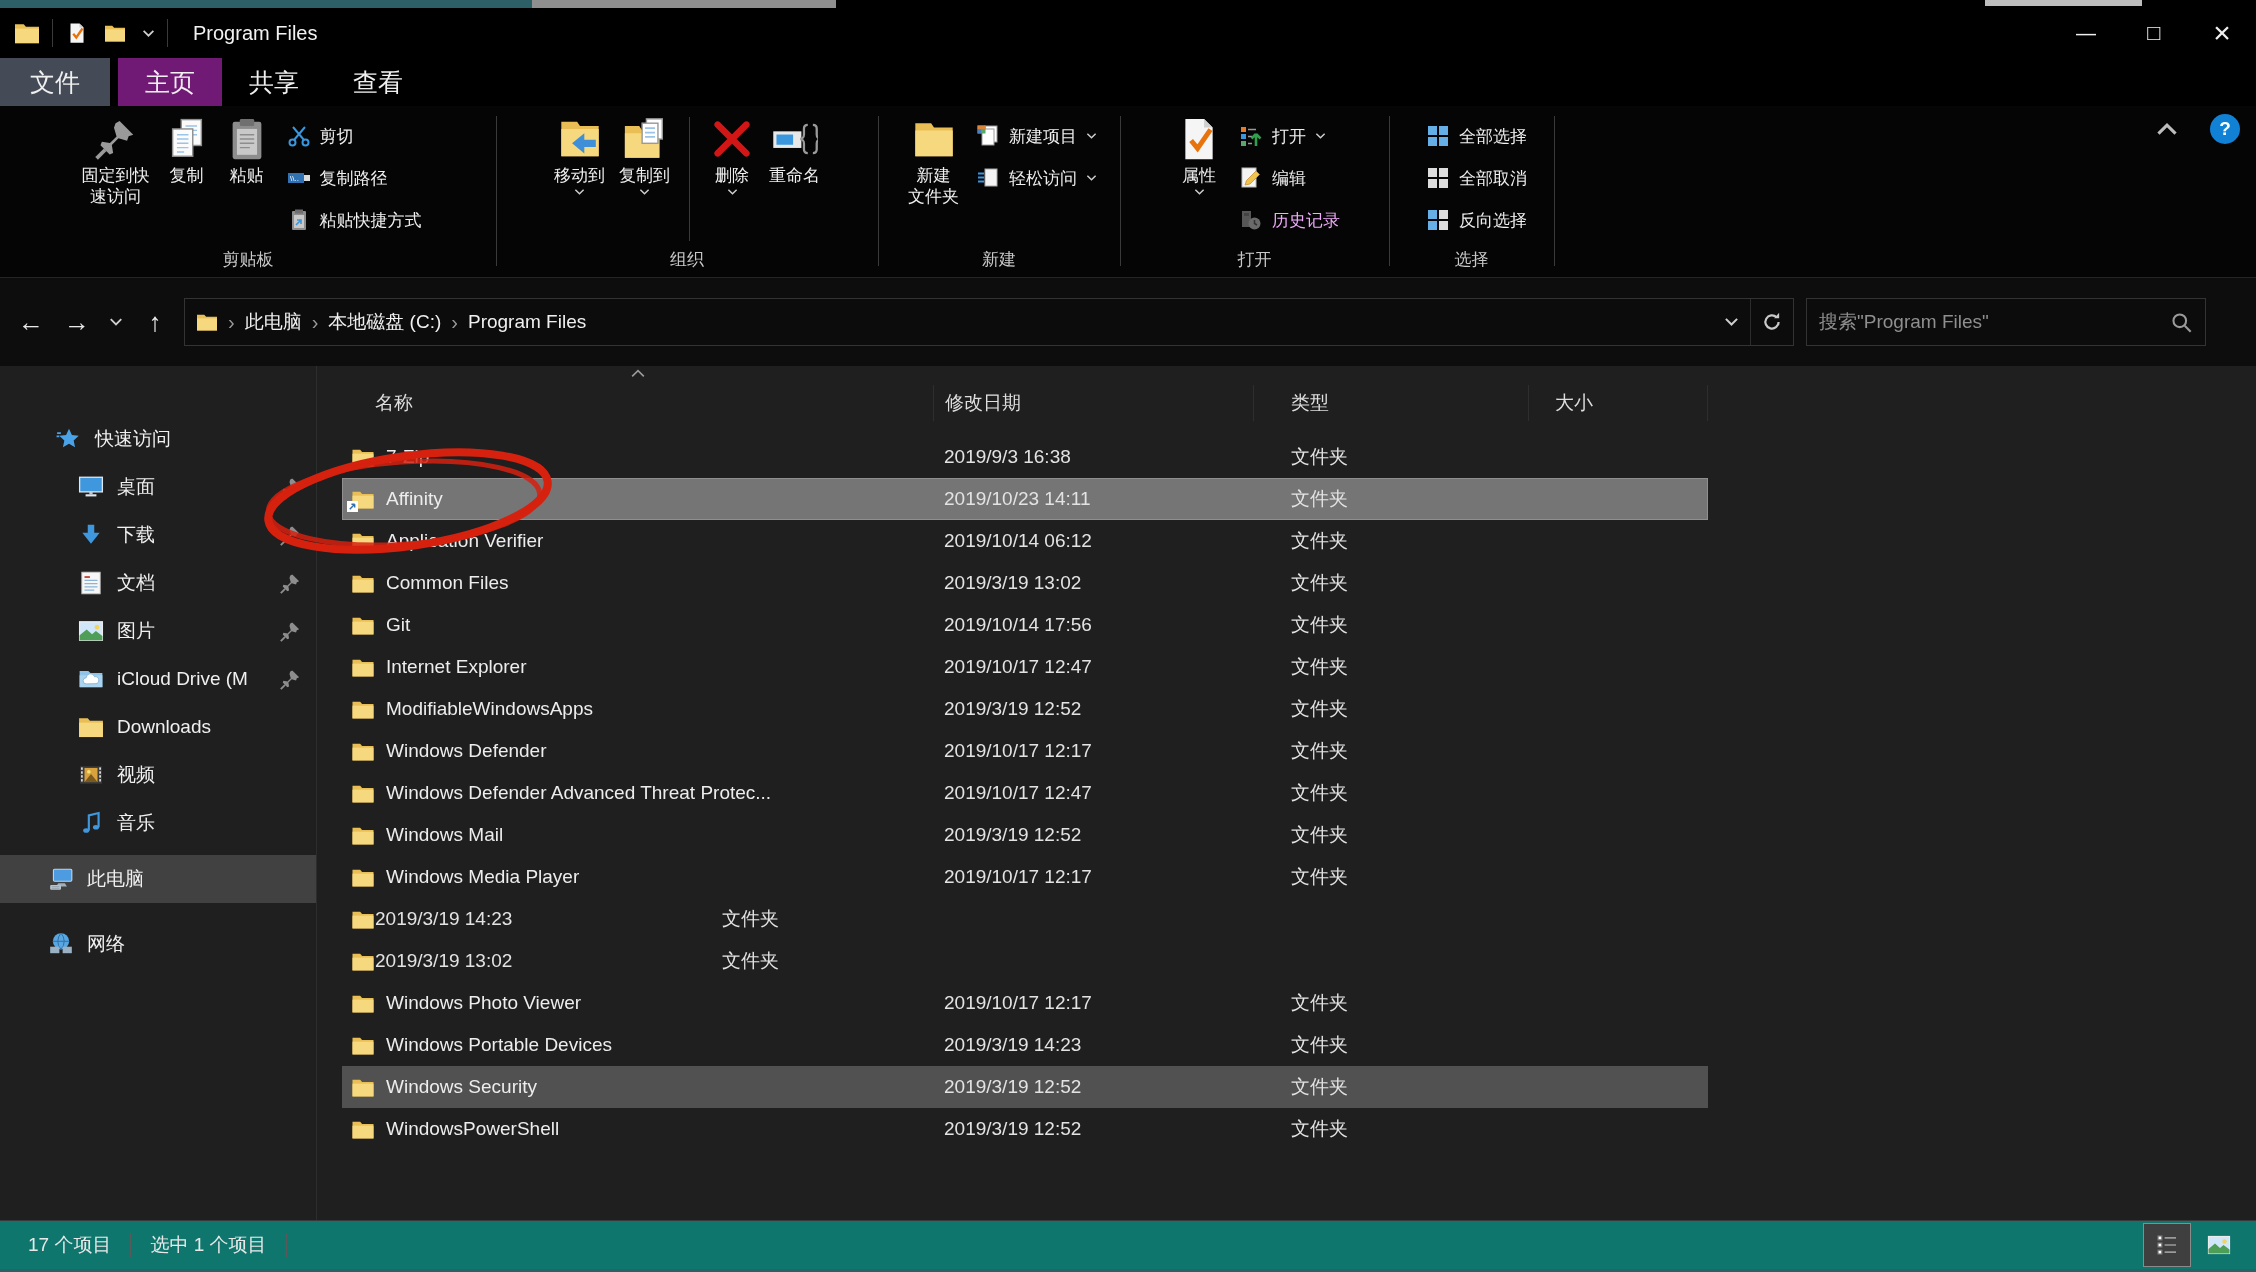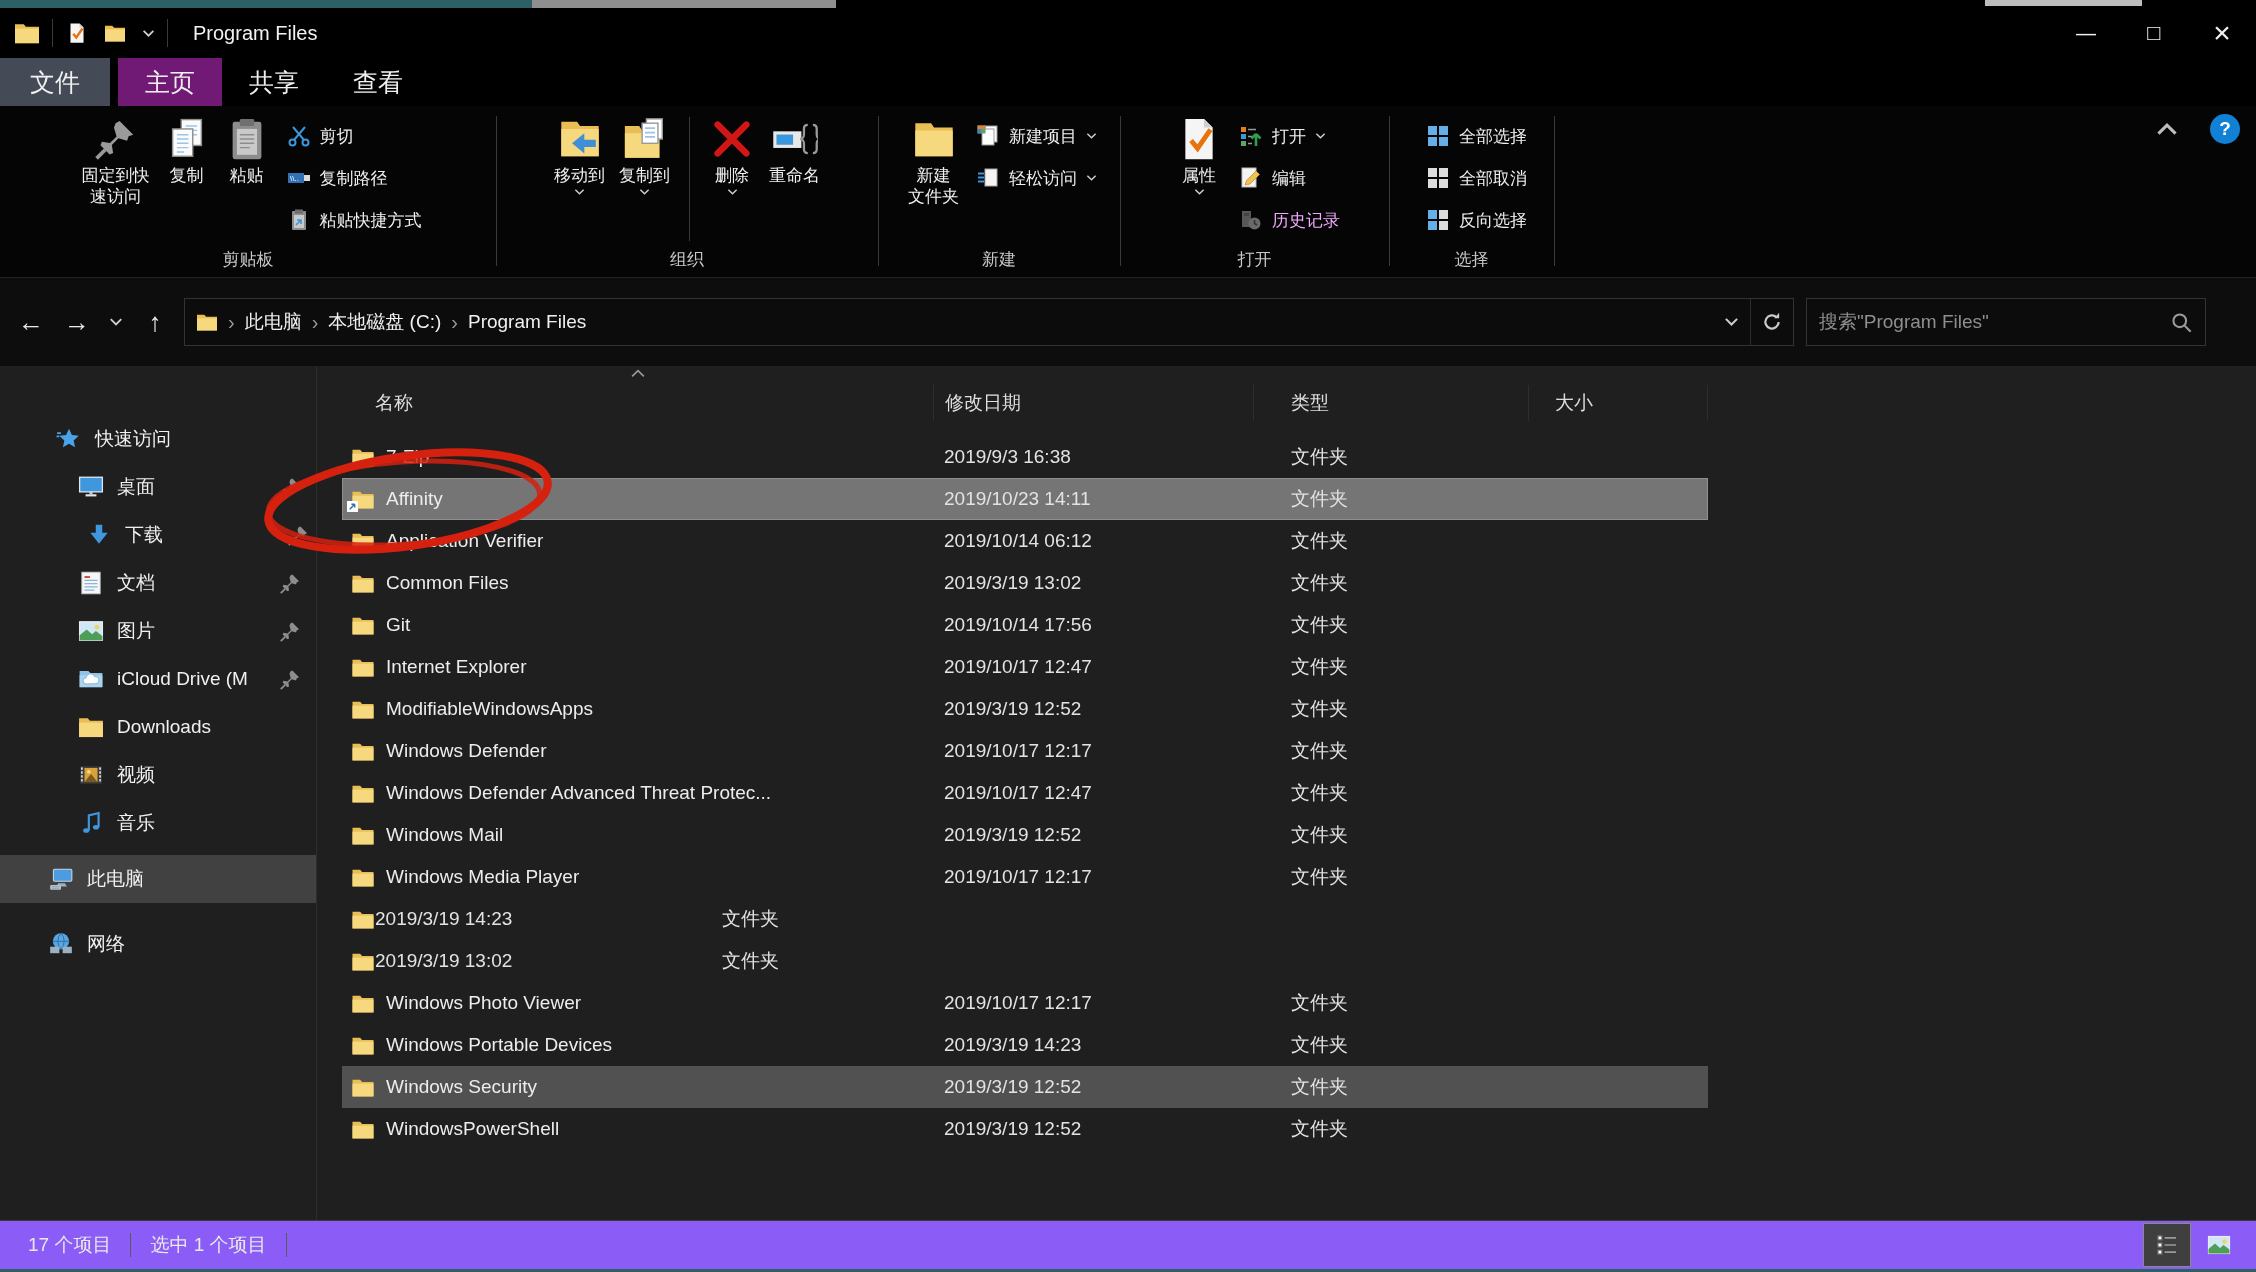--- a/index.html
+++ b/index.html
@@ -89,21 +89,21 @@
   .row.selected{background:#757575;box-shadow:0 0 0 1px #8f8f8f inset;}
   .row.hover{background:#515151;}
   .c-ico{width:24px;height:21px;margin-left:9px;position:relative;flex:none;}
   .c-ico .ovl{position:absolute;left:-4px;bottom:-2px;width:11px;height:11px;}
   .c-name{flex:0 0 558px;padding-left:11px;white-space:nowrap;overflow:hidden;}
   .c-date{flex:0 0 320px;color:#e3e3e3;}
   .c-type{flex:0 0 276px;padding-left:27px;color:#e3e3e3;}
   .c-size{flex:1;}
 
   
-  .status{position:absolute;left:0;bottom:3px;height:49px;width:100%;background:#8b5cf6;border-top:1px solid #3a3a3a;display:flex;align-items:center;box-sizing:border-box;}
+  .status{position:absolute;left:0;bottom:3px;height:49px;width:100%;background:#0f766e;border-top:1px solid #3a3a3a;display:flex;align-items:center;box-sizing:border-box;}
   .st-text{font-size:19px;color:#e8e8e8;margin-left:28px;white-space:nowrap;}
   .st-sep{width:1px;height:24px;background:#5a5a5a;margin:0 19px;}
   .viewbtns{margin-left:auto;display:flex;margin-right:14px;gap:6px;}
   .vb{width:46px;height:42px;display:flex;align-items:center;justify-content:center;}
   .vb.active{background:#3f3f3f;box-shadow:0 0 0 1px #8a8a8a;}
 
   .annotation-svg{position:absolute;left:0;top:0;width:2256px;height:1272px;pointer-events:none;z-index:60;}
 </style>
 </head>
 <body>
@@ -539,21 +539,21 @@
           </svg>
         </span>
         <span>桌面</span>
         <span class="pin">
           <svg viewBox="0 0 32 32" width="100%" height="100%">
             <path d="M18.5 3.5L28 13l-3.2 1.1-1.1 3.2-6-1.8-4.6 4.6.9 5.6-2.4 1-6.4-6.4 1-2.4 5.6.9 4.6-4.6-1.8-6 1.1-3.2z" fill="#9a9a9a"></path>
             <path d="M8.5 23.5L2.5 29.5" stroke="#9a9a9a" stroke-width="2.6"></path>
           </svg>
         </span>
       </div>
-      <div class="sb-item" style="top: 145px; padding-left: 8px;">
+      <div class="sb-item" style="top: 145px;">
         <span class="sico" style="margin-left: 78px;">
           <svg viewBox="0 0 24 24" width="100%" height="100%">
             <path d="M9 2.5h6V10h5L12 20 4 10h5z" fill="#3f97de"></path>
           </svg>
         </span>
         <span>下载</span>
         <span class="pin">
           <svg viewBox="0 0 32 32" width="100%" height="100%">
             <path d="M18.5 3.5L28 13l-3.2 1.1-1.1 3.2-6-1.8-4.6 4.6.9 5.6-2.4 1-6.4-6.4 1-2.4 5.6.9 4.6-4.6-1.8-6 1.1-3.2z" fill="#9a9a9a"></path>
             <path d="M8.5 23.5L2.5 29.5" stroke="#9a9a9a" stroke-width="2.6"></path>

